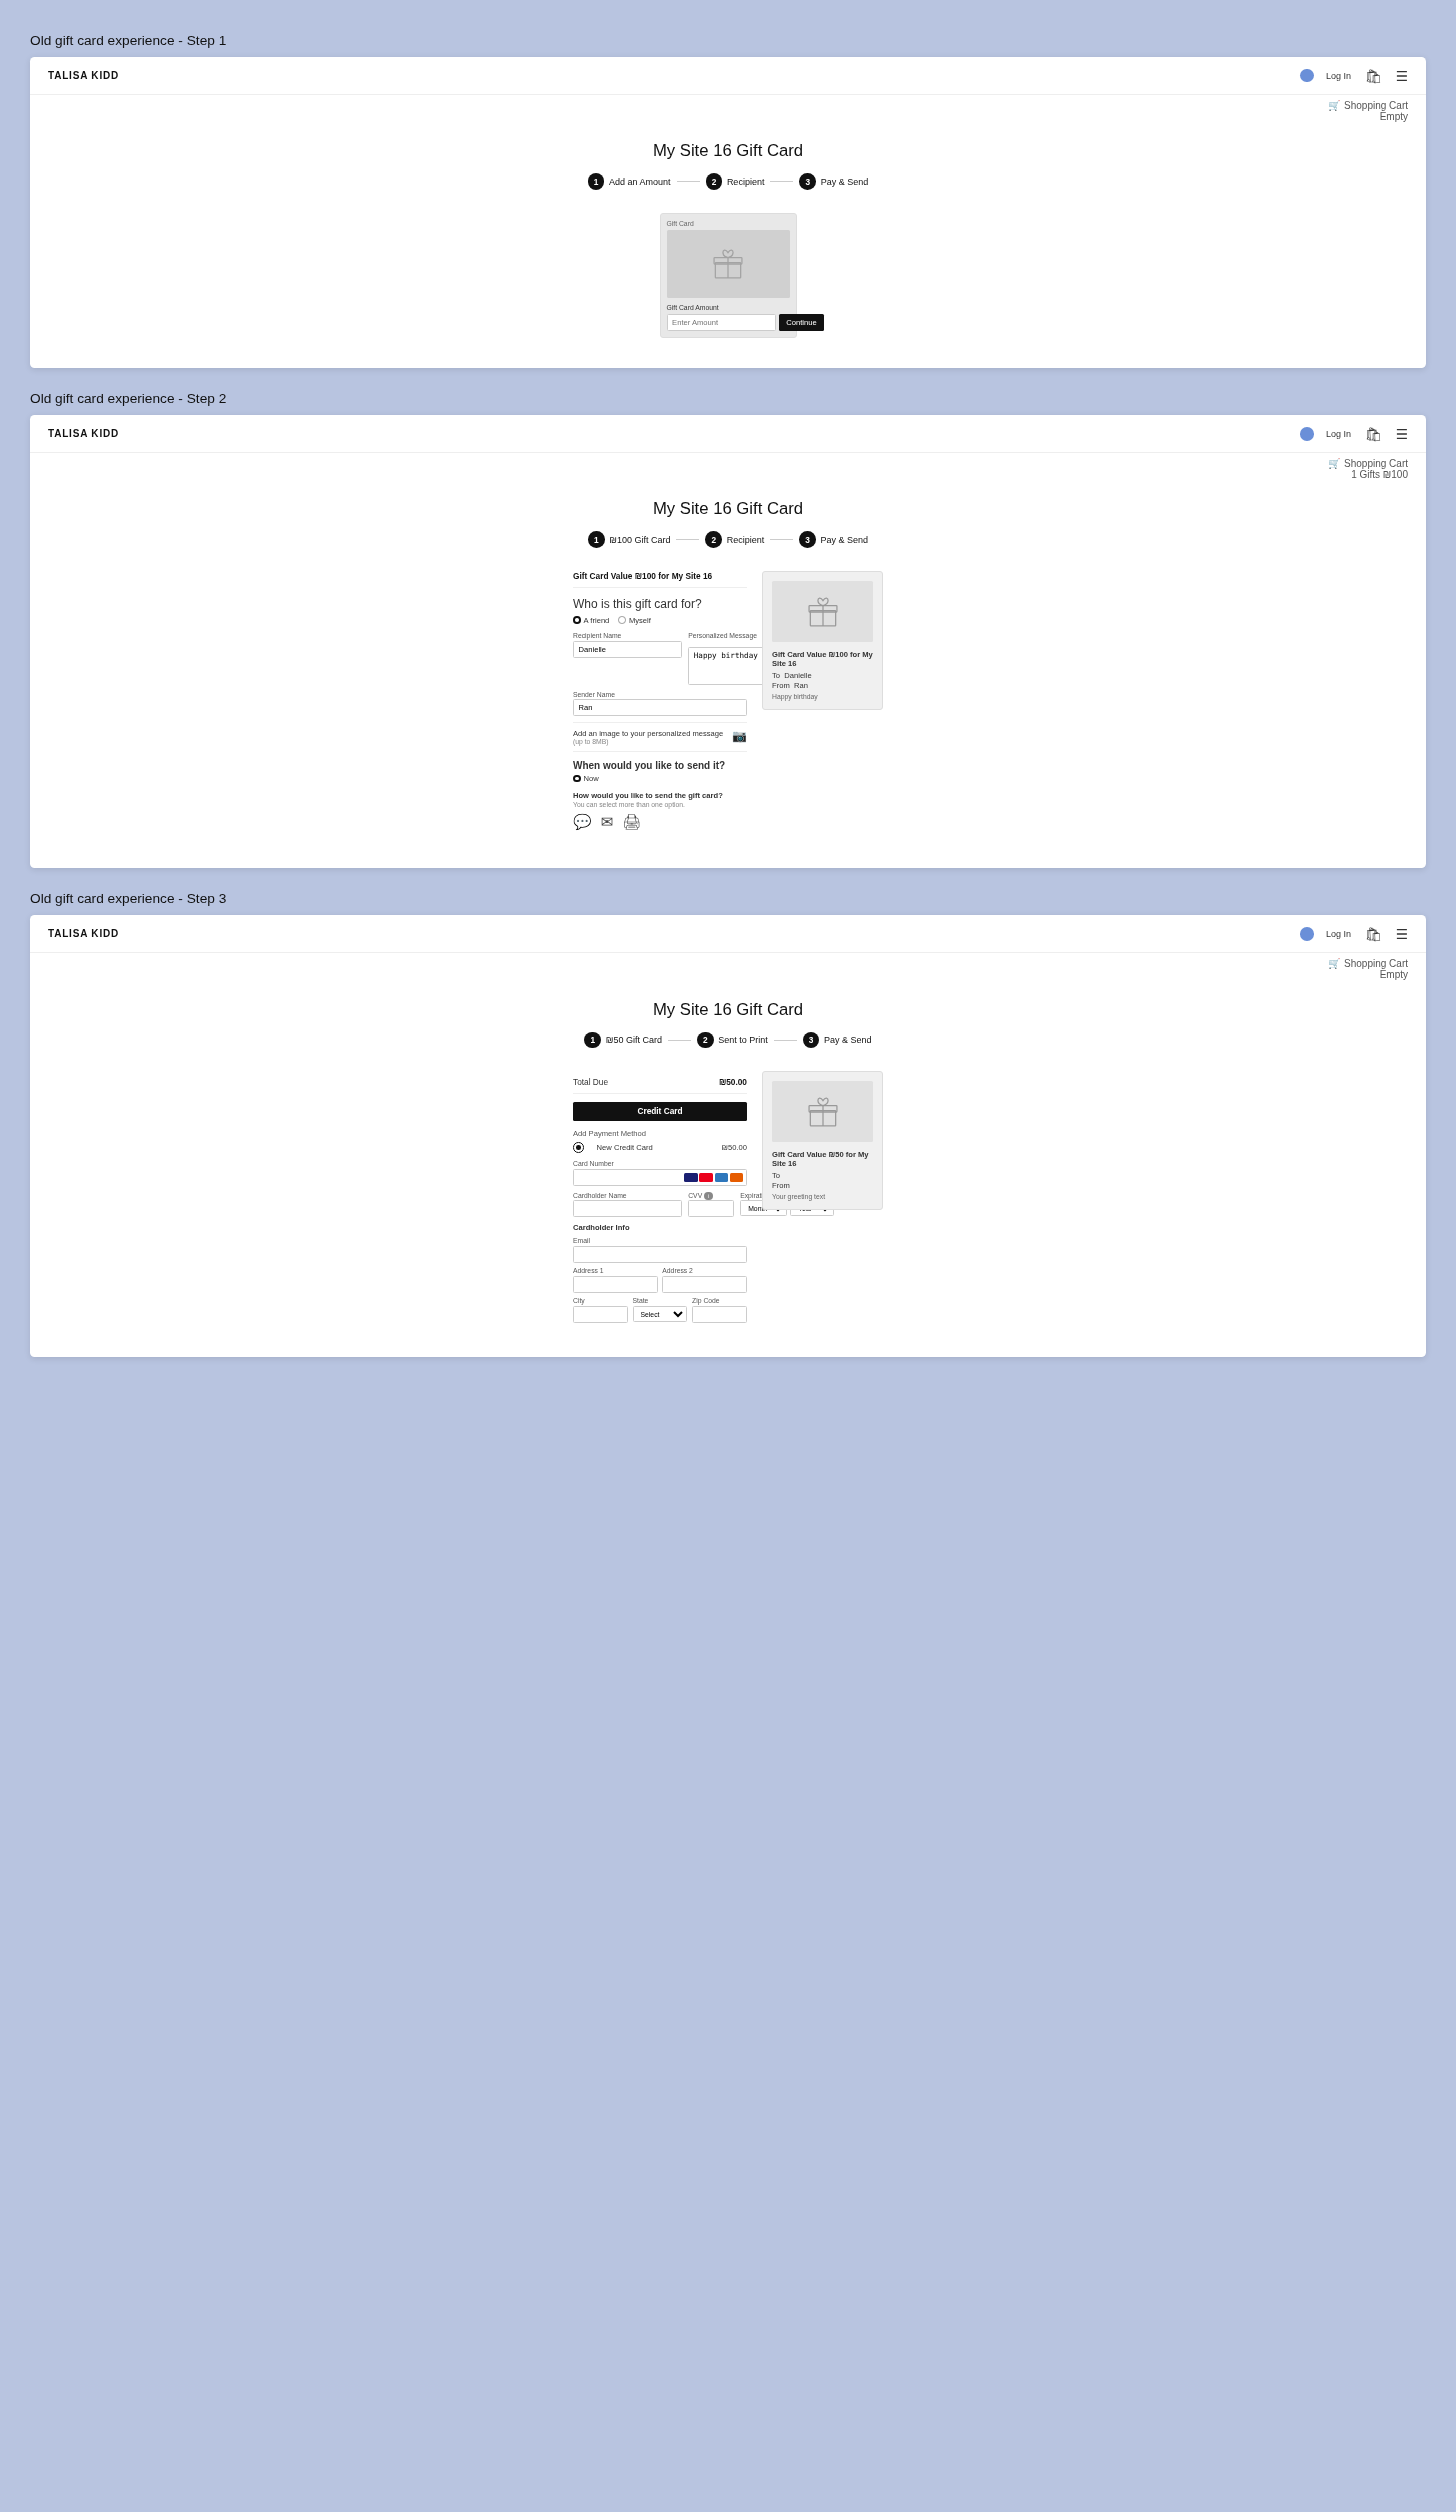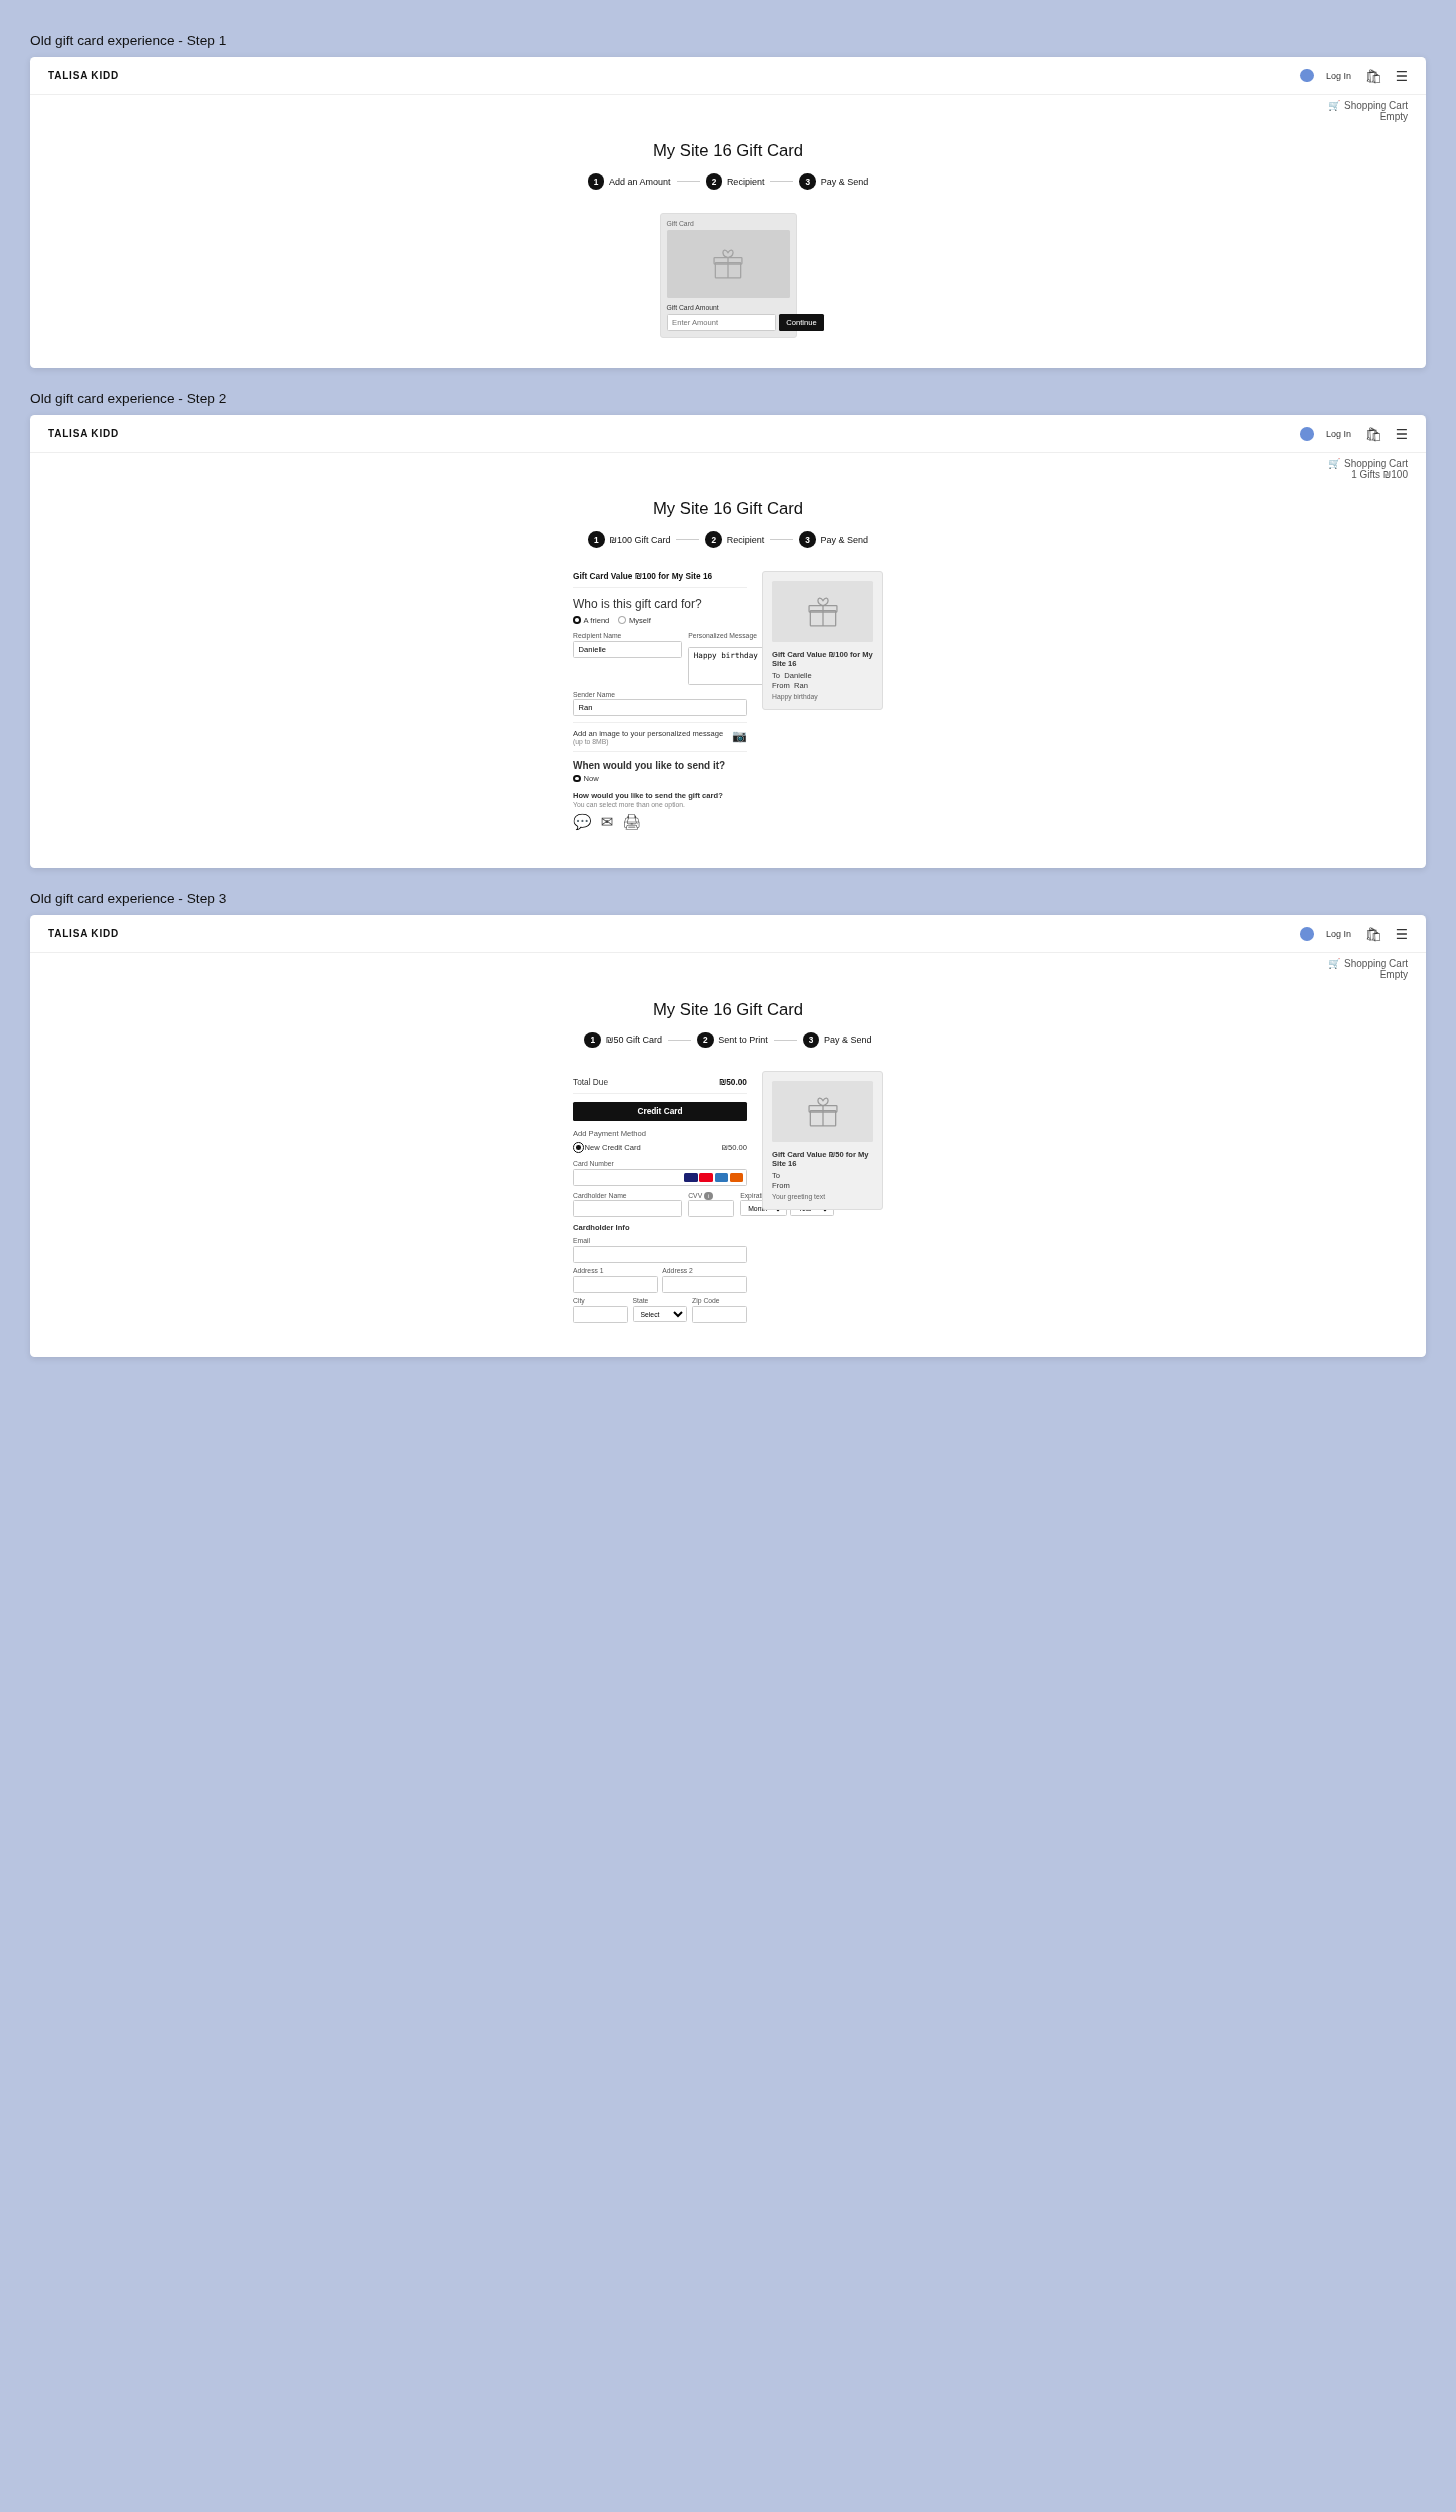--- a/index.html
+++ b/index.html
@@ -394,21 +394,21 @@
       border-radius: 1.5px;
     }
     .payment-method-label {
       font-size: 7.6px;
       color: #555;
       margin-bottom: 4.6px;
     }
     .payment-option-row {
       display: flex;
       align-items: center;
-      gap: 1px;
+      gap: 13px;
       margin-bottom: 7.6px;
     }
     .payment-option-circle {
       width: 10.6px;
       height: 10.6px;
       border-radius: 50%;
       border: 1.5px solid #111;
       display: flex;
       align-items: center;
       justify-content: center;

